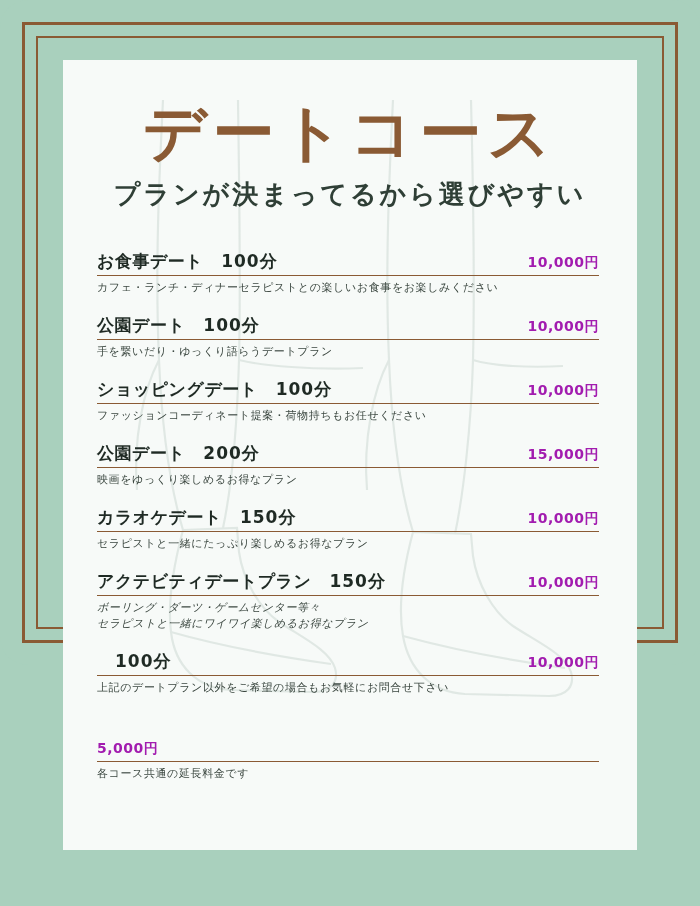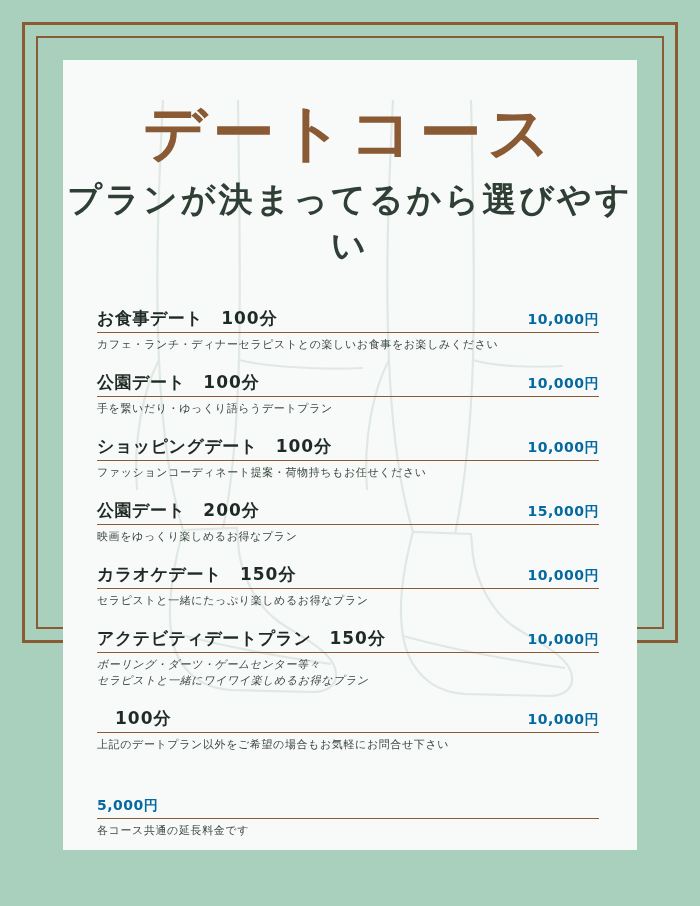--- a/index.html
+++ b/index.html
@@ -77,21 +77,21 @@
     font-size: 62px;
     letter-spacing: 6px;
     line-height: 1.05;
   }
   .subtitle {
     margin: 12px 0 0 0;
     text-align: center;
     color: #2f3f36;
     font-family: "DejaVu Sans", sans-serif;
     font-weight: bold;
-    font-size: 34px;
+    font-size: 26px;
     letter-spacing: 3px;
   }
   .menu {
     margin: 38px 38px 0 34px;
   }
   .item {
     margin-bottom: 6px;
   }
   .item-head {
     position: relative;
@@ -114,21 +114,21 @@
   .item-name {
     font-weight: bold;
   }
   .item-duration {
     margin-left: 18px;
     font-weight: bold;
     font-size: 17px;
     letter-spacing: 1px;
   }
   .item-price {
-    color: #0369a1;
+    color: #a21caf;
     font-family: "DejaVu Sans", sans-serif;
     font-weight: bold;
     font-size: 14px;
     letter-spacing: 0.5px;
     white-space: nowrap;
     padding-bottom: 1px;
   }
   .item-desc {
     margin-top: 4px;
     color: #3a463f;

